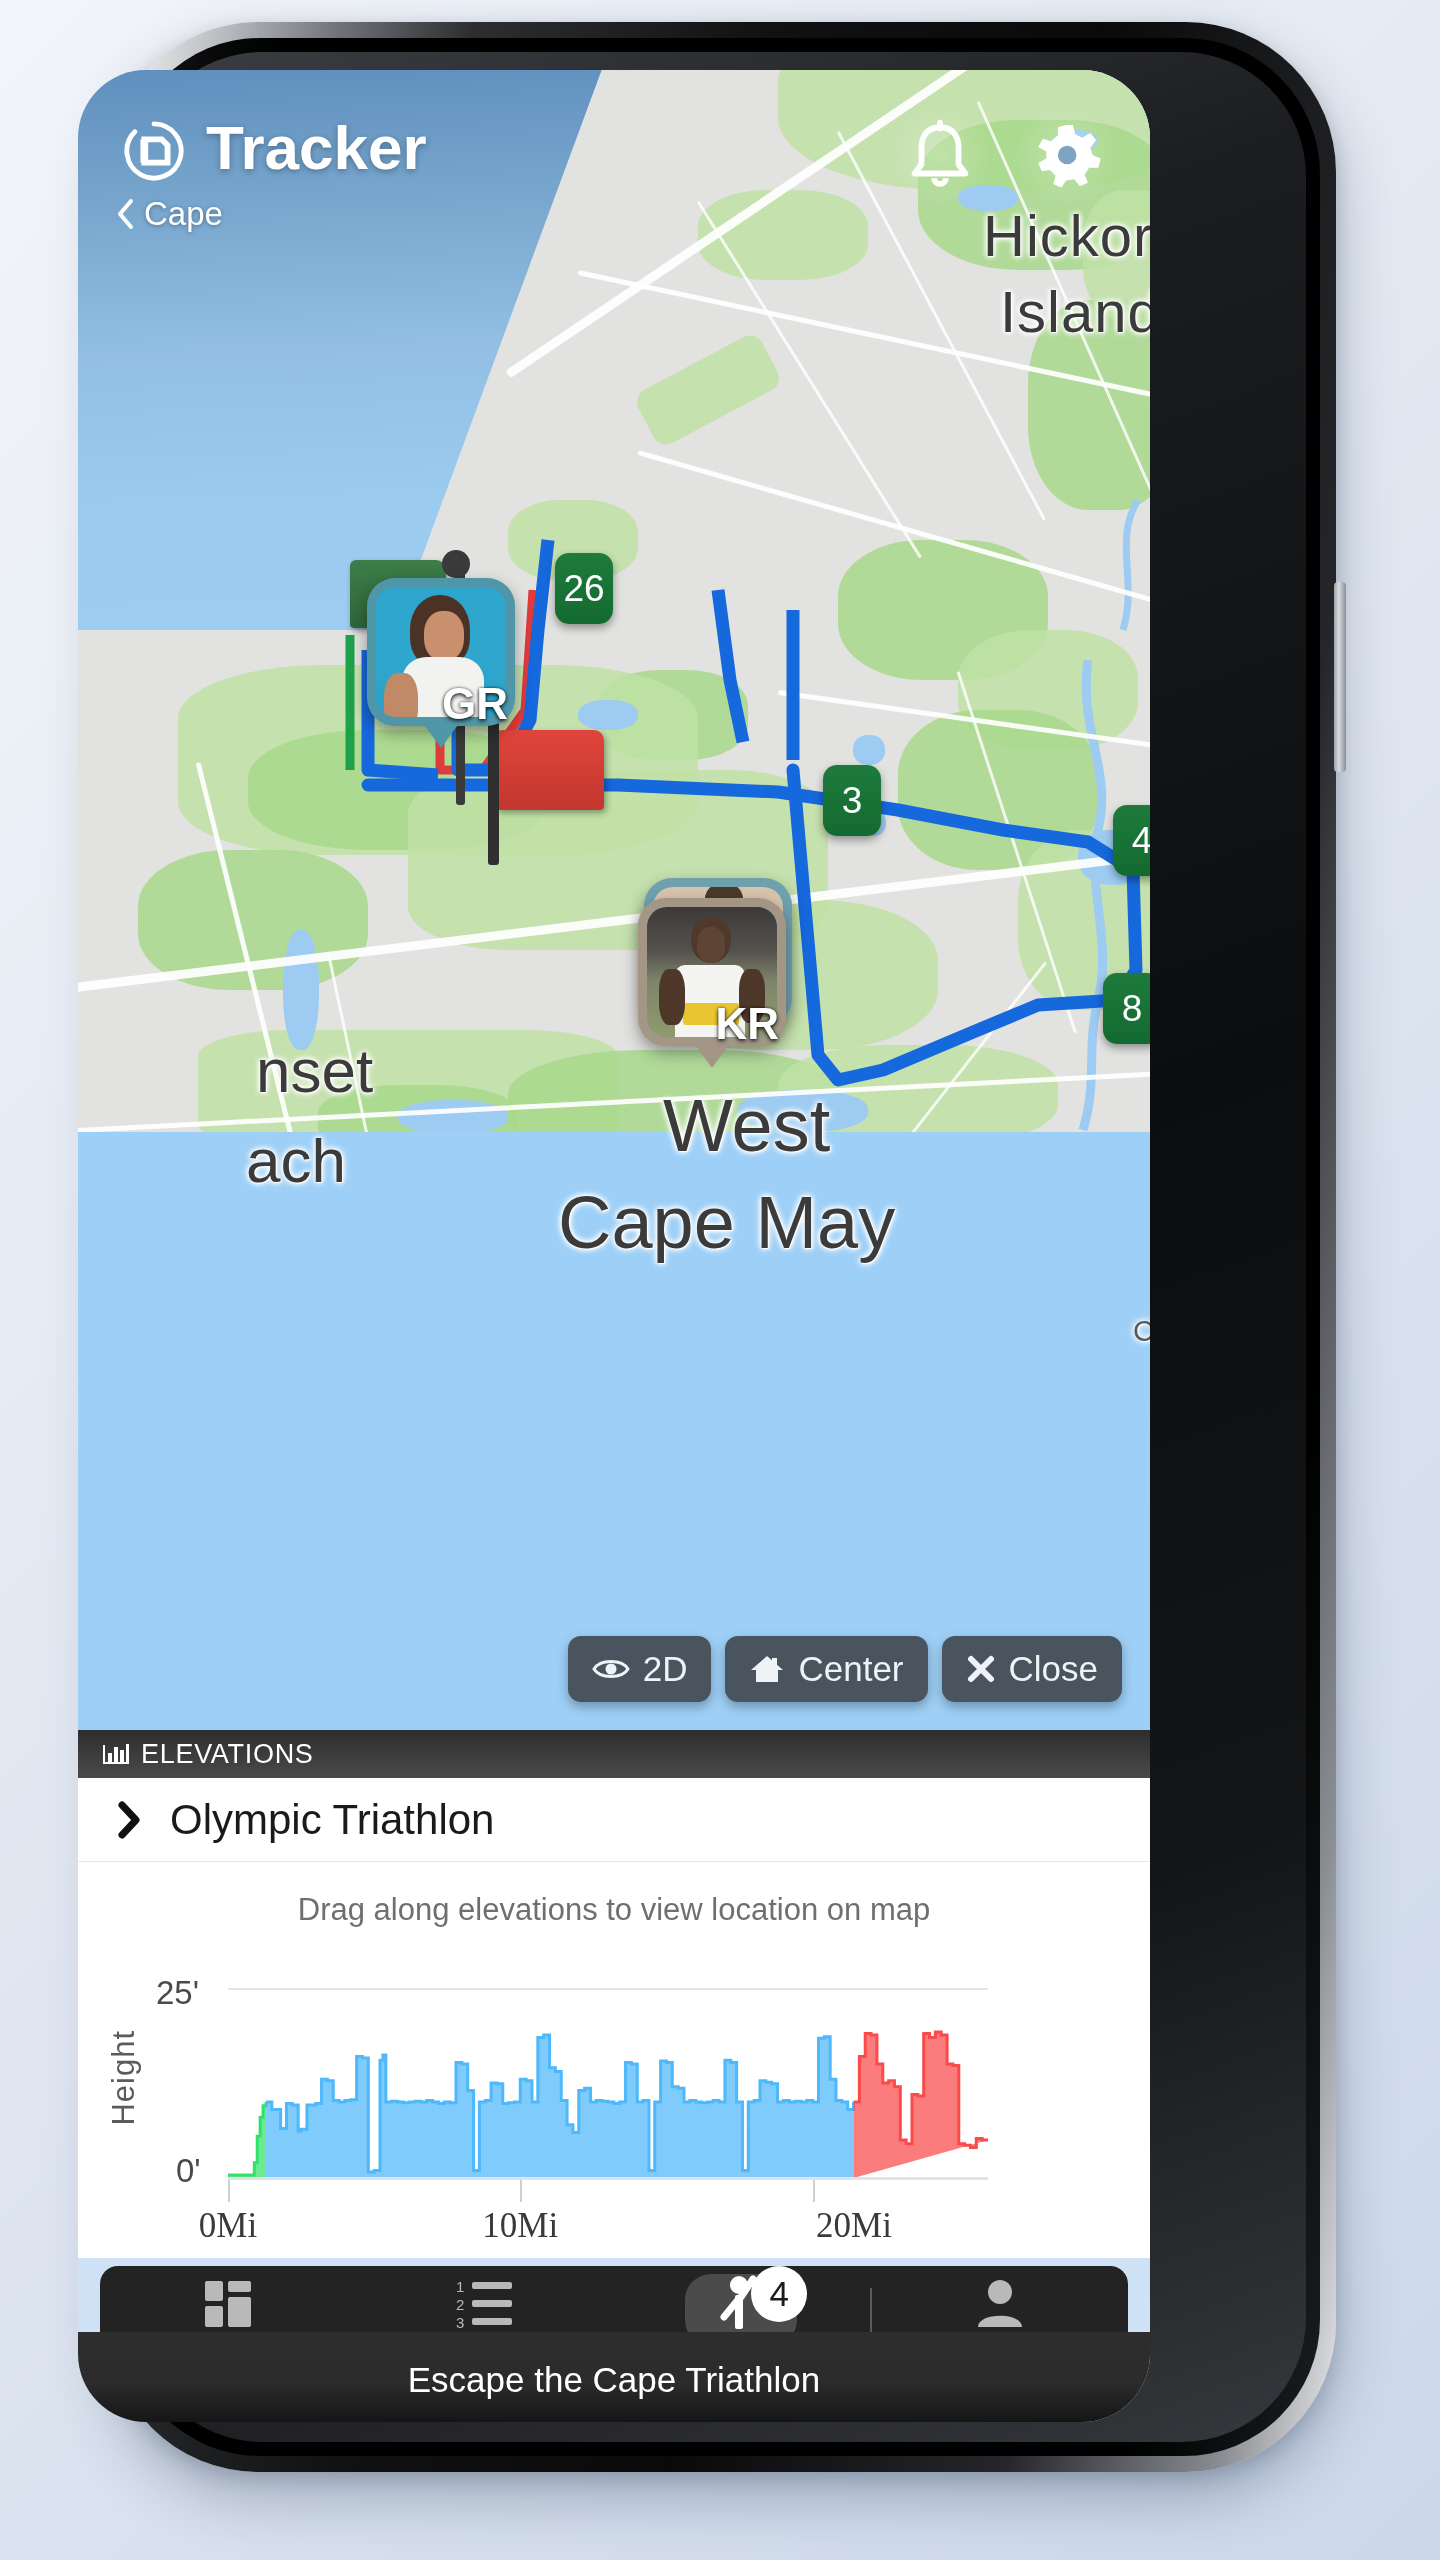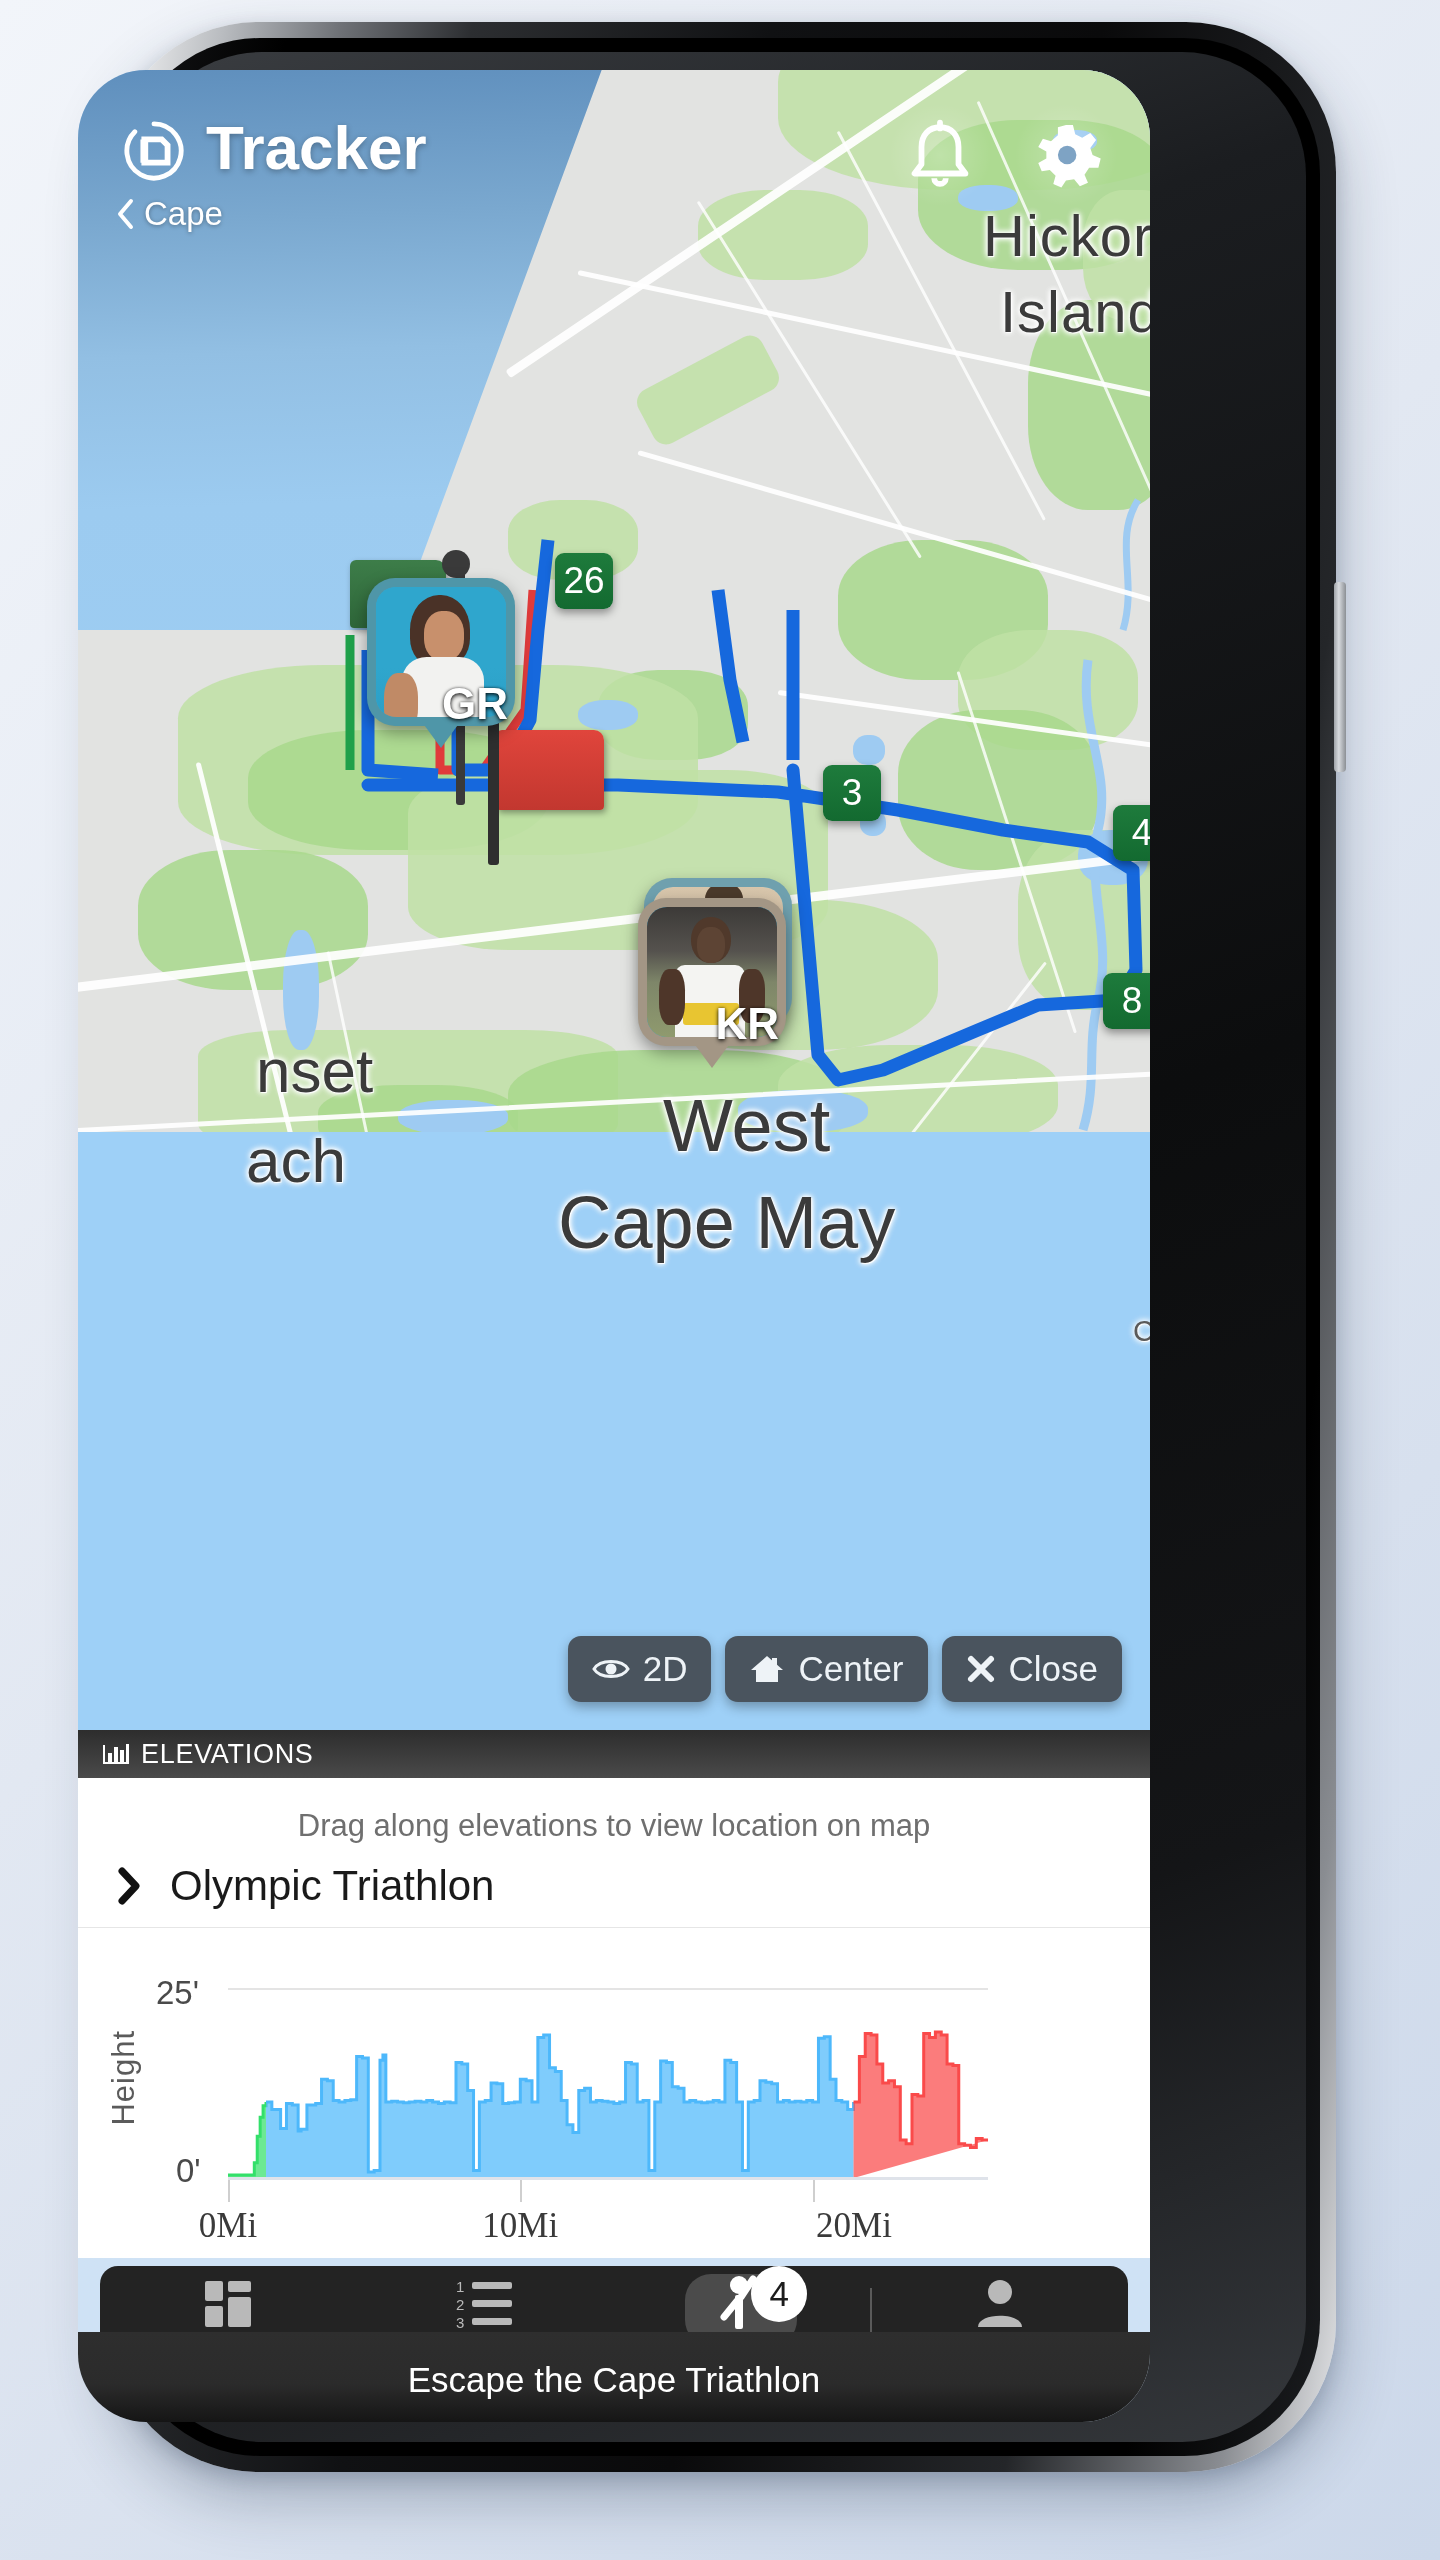--- a/index.html
+++ b/index.html
@@ -105,23 +105,23 @@
   #label-westcm1 { left: 585px; top: 1013px; font-size: 74px; }
   #label-westcm2 { left: 480px; top: 1110px; font-size: 74px; }
   #label-capemay { left: 1055px; top: 1245px; font-size: 29px; color:#5a5a5a; }
 
   
   #route-svg { position:absolute; left:0; top:0; width:1072px; height:1660px; }
 
   
   .mile-badge {
     position: absolute;
-    width: 58px; height: 56px;
+    width: 58px; height: 71px;
     background: linear-gradient(180deg,#1e7b3c,#136a30);
-    border-radius: 9px;
+    border-radius: 14px;
     color: #fff;
     font-size: 37px;
     display: flex; align-items: center; justify-content: center;
     font-family: "Liberation Sans", sans-serif;
     box-shadow: 0 4px 9px rgba(0,0,0,.38);
   }
   #badge-26 { left: 477px; top: 483px; }
   #badge-3  { left: 745px; top: 695px; }
   #badge-8  { left: 1025px; top: 903px; }
   #badge-4  { left: 1035px; top: 735px; }
@@ -534,28 +534,28 @@
       <rect x="1" y="21" width="26" height="2" fill="#fff"></rect>
       <rect x="6" y="12" width="4" height="9" fill="#fff"></rect>
       <rect x="12" y="6" width="4" height="15" fill="#fff"></rect>
       <rect x="18" y="9" width="4" height="12" fill="#fff"></rect>
       <rect x="24" y="3" width="3" height="18" fill="#fff"></rect>
     </svg>
     <span>ELEVATIONS</span>
   </div>
 
   <div id="elev-body">
-    <div id="drag-hint">Drag along elevations to view location on map</div>
-
     <div id="route-row">
       <svg width="30" height="40" viewBox="0 0 30 40">
         <path d="M8,5 L22,20 L8,35" fill="none" stroke="#111" stroke-width="7" stroke-linecap="round" stroke-linejoin="round"></path>
       </svg>
       <span id="route-name">Olympic Triathlon</span>
     </div>
+
+    <div id="drag-hint">Drag along elevations to view location on map</div>
 
     <div id="chart-wrap">
       <div id="y-axis-label">Height</div>
       <div class="y-tick" id="ytick-top">25'</div>
       <div class="y-tick" id="ytick-bot">0'</div>
       <div id="gridline-top"></div>
       <svg id="chart-plot" viewBox="0 0 760 190" preserveAspectRatio="none">
           <path d="M0,190 L0,186.96 L8.769230769230768,186.96 L8.769230769230768,186.96 L17.538461538461537,186.96 L17.538461538461537,186.96 L26.30769230769231,186.96 L26.30769230769231,174.8 L29.230769230769234,174.8 L29.230769230769234,148.2 L32.15384615384615,148.2 L32.15384615384615,129.2 L35.07692307692307,129.2 L35.07692307692307,117.8 L38,117.8 L38,114 L38,190 Z" fill="#33e06a" fill-opacity="0.72"></path>
           <path d="M0,186.96 L8.769230769230768,186.96 L8.769230769230768,186.96 L17.538461538461537,186.96 L17.538461538461537,186.96 L26.30769230769231,186.96 L26.30769230769231,174.8 L29.230769230769234,174.8 L29.230769230769234,148.2 L32.15384615384615,148.2 L32.15384615384615,129.2 L35.07692307692307,129.2 L35.07692307692307,117.8 L38,117.8 L38,114" fill="none" stroke="#33e06a" stroke-width="3" vector-effect="non-scaling-stroke"></path>
           <path d="M38,190 L38,114 L43.84615384615385,114 L43.84615384615385,121.60000000000001 L52.61538461538462,121.60000000000001 L52.61538461538462,140.6 L58.46153846153847,140.6 L58.46153846153847,115.52 L64.3076923076923,115.52 L64.3076923076923,117.03999999999999 L70.15384615384615,117.03999999999999 L70.15384615384615,142.88 L73.07692307692308,142.88 L73.07692307692308,141.36 L78.92307692307693,141.36 L78.92307692307693,117.03999999999999 L84.76923076923076,117.03999999999999 L84.76923076923076,117.03999999999999 L87.6923076923077,117.03999999999999 L87.6923076923077,115.52 L93.53846153846155,115.52 L93.53846153846155,91.2 L99.38461538461539,91.2 L99.38461538461539,92.72 L105.23076923076924,92.72 L105.23076923076924,112.48 L111.07692307692307,112.48 L111.07692307692307,114 L116.92307692307693,114 L116.92307692307693,112.48 L122.76923076923077,112.48 L122.76923076923077,111.72 L128.6153846153846,111.72 L128.6153846153846,68.39999999999999 L134.46153846153845,68.39999999999999 L134.46153846153845,69.92 L140.3076923076923,69.92 L140.3076923076923,183.92 L146.15384615384616,183.92 L146.15384615384616,182.4 L152,182.4 L152,72.2 L154.92307692307693,72.2 L154.92307692307693,66.88 L157.84615384615387,66.88 L157.84615384615387,114 L163.69230769230768,114 L163.69230769230768,113.24000000000001 L169.53846153846152,113.24000000000001 L169.53846153846152,114 L175.3846153846154,114 L175.3846153846154,114.75999999999999 L181.23076923076925,114.75999999999999 L181.23076923076925,114 L187.0769230769231,114 L187.0769230769231,113.24000000000001 L192.9230769230769,113.24000000000001 L192.9230769230769,114 L198.76923076923077,114 L198.76923076923077,112.48 L204.6153846153846,112.48 L204.6153846153846,114 L210.46153846153848,114 L210.46153846153848,115.52 L216.3076923076923,115.52 L216.3076923076923,114 L222.15384615384613,114 L222.15384615384613,114.75999999999999 L228,114.75999999999999 L228,74.48 L233.84615384615387,74.48 L233.84615384615387,76 L239.69230769230768,76 L239.69230769230768,102.6 L245.53846153846155,102.6 L245.53846153846155,182.4 L251.3846153846154,182.4 L251.3846153846154,114 L257.2307692307692,114 L257.2307692307692,112.48 L263.0769230769231,112.48 L263.0769230769231,95 L268.9230769230769,95 L268.9230769230769,95.76 L274.7692307692308,95.76 L274.7692307692308,115.52 L280.6153846153846,115.52 L280.6153846153846,114.75999999999999 L286.4615384615385,114.75999999999999 L286.4615384615385,114 L292.3076923076923,114 L292.3076923076923,91.2 L298.15384615384613,91.2 L298.15384615384613,92.72 L304,92.72 L304,114 L309.84615384615387,114 L309.84615384615387,49.400000000000006 L315.69230769230774,49.400000000000006 L315.69230769230774,47.120000000000005 L321.53846153846155,47.120000000000005 L321.53846153846155,79.80000000000001 L327.38461538461536,79.80000000000001 L327.38461538461536,83.6 L333.2307692307692,83.6 L333.2307692307692,112.48 L339.07692307692304,112.48 L339.07692307692304,136.8 L344.92307692307696,136.8 L344.92307692307696,144.4 L350.7692307692308,144.4 L350.7692307692308,102.6 L356.61538461538464,102.6 L356.61538461538464,100.32 L362.4615384615385,100.32 L362.4615384615385,114 L368.3076923076923,114 L368.3076923076923,112.48 L374.1538461538462,112.48 L374.1538461538462,113.24000000000001 L380,113.24000000000001 L380,114 L385.8461538461538,114 L385.8461538461538,115.52 L391.69230769230774,115.52 L391.69230769230774,114 L397.53846153846155,114 L397.53846153846155,74.48 L403.38461538461536,74.48 L403.38461538461536,76 L409.2307692307692,76 L409.2307692307692,114 L415.07692307692304,114 L415.07692307692304,112.48 L420.92307692307696,112.48 L420.92307692307696,182.4 L426.7692307692308,182.4 L426.7692307692308,114 L432.6153846153846,114 L432.6153846153846,72.96000000000001 L438.4615384615384,72.96000000000001 L438.4615384615384,74.48 L444.30769230769226,74.48 L444.30769230769226,98.8 L450.15384615384613,98.8 L450.15384615384613,100.32 L456,100.32 L456,114 L461.84615384615387,114 L461.84615384615387,112.48 L467.69230769230774,112.48 L467.69230769230774,114 L473.53846153846155,114 L473.53846153846155,114.75999999999999 L479.38461538461536,114.75999999999999 L479.38461538461536,114 L485.2307692307693,114 L485.2307692307693,112.48 L491.0769230769231,112.48 L491.0769230769231,114 L496.9230769230769,114 L496.9230769230769,72.2 L502.7692307692308,72.2 L502.7692307692308,74.48 L508.6153846153846,74.48 L508.6153846153846,114 L514.4615384615385,114 L514.4615384615385,182.4 L520.3076923076923,182.4 L520.3076923076923,114 L526.1538461538462,114 L526.1538461538462,112.48 L532,112.48 L532,92.72 L537.8461538461538,92.72 L537.8461538461538,94.24 L543.6923076923077,94.24 L543.6923076923077,95.76 L549.5384615384615,95.76 L549.5384615384615,114 L555.3846153846154,114 L555.3846153846154,112.48 L561.2307692307692,112.48 L561.2307692307692,114 L567.076923076923,114 L567.076923076923,113.24000000000001 L572.923076923077,113.24000000000001 L572.923076923077,114 L578.7692307692308,114 L578.7692307692308,112.48 L584.6153846153846,112.48 L584.6153846153846,114 L590.4615384615385,114 L590.4615384615385,50.16 L596.3076923076923,50.16 L596.3076923076923,48.639999999999986 L602.1538461538462,48.639999999999986 L602.1538461538462,91.2 L608,91.2 L608,112.48 L613.8461538461538,112.48 L613.8461538461538,114 L619.6923076923077,114 L619.6923076923077,121.60000000000001 L625.5384615384615,121.60000000000001 L625.5384615384615,114 L625.5384615384615,190 Z" fill="#4db8fb" fill-opacity="0.72"></path>

